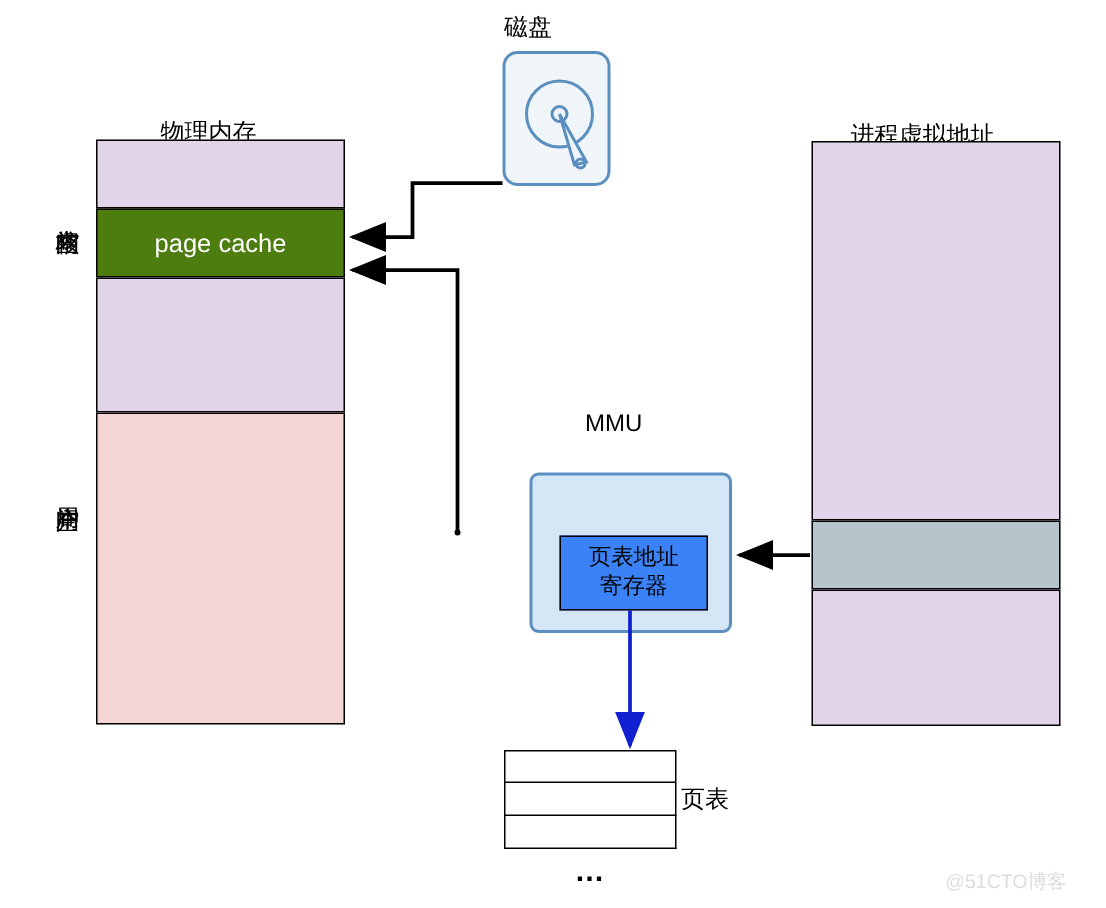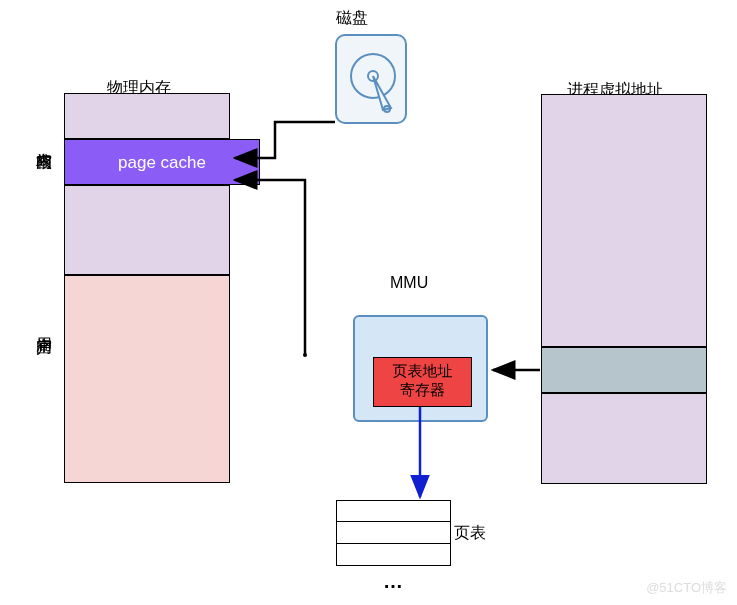--- a/index.html
+++ b/index.html
@@ -21,21 +21,21 @@
       text-orientation: upright;
       font-size: 16px;
     }
     .box {
       position: absolute;
       border: 1px solid #000;
     }
     .watermark {
       position: absolute;
       bottom: 8px;
-      right: 10px;
+      right: 26px;
       color: #ddd;
       font-size: 13px;
     }
   </style>
 </head>
 <body>
 
 <div class="label" style="left:336px; top:8px; width:80px;">磁盘</div>
 
 <div style="position:absolute; left:335px; top:34px; width:72px; height:90px; background:#f0f5fa; border:2px solid #5a8fbf; border-radius:10px;">
@@ -48,42 +48,42 @@
 </div>
 
 <div class="label" style="left:107px; top:62px; width:80px;margin-top:16px;">物理内存</div>
 
 <div class="label" style="left:567px; top:80px; width:120px;">进程虚拟地址</div>
 
 <div style="position:absolute; left:64px; top:93px; width:166px; height:390px;">
 
   <div class="box" style="left:0; top:0; width:166px; height:46px; background:#e1d3e8;"></div>
 
-  <div class="box" style="left:0; top:46px; width:196px; height:46px; background:#8b5cf6; color:#fff; text-align:center; line-height:46px; font-size:17px;">page cache</div>
+  <div class="box" style="left:0; top:46px; width:166px; height:46px; background:#4d7c0f; color:#fff; text-align:center; line-height:46px; font-size:17px;">page cache</div>
 
   <div class="box" style="left:0; top:92px; width:166px; height:90px; background:#e1d3e8;"></div>
 
   <div class="box" style="left:0; top:182px; width:166px; height:208px; background:#f6d6d4;"></div>
 </div>
 
 <div class="vert-label" style="left:33px; top:140px;">内核空间</div>
 
 <div class="vert-label" style="left:33px; top:325px;">用户空间</div>
 
 <div style="position:absolute; left:541px; top:94px; width:166px; height:390px;">
   <div class="box" style="left:0; top:0; width:166px; height:253px; background:#e1d3e8;"></div>
   <div class="box" style="left:0; top:253px; width:166px; height:46px; background:#b6c5cb;"></div>
   <div class="box" style="left:0; top:299px; width:166px; height:91px; background:#e1d3e8;"></div>
 </div>
 
 <div class="label" style="left:390px; top:274px; width:60px;">MMU</div>
 
 <div style="position:absolute; left:353px; top:315px; width:135px; height:107px; background:#d5e7f7; border:2px solid #5a8fbf; border-radius:6px;">
 
-  <div style="position:absolute; left:18px; top:40px; width:99px; height:50px; background:#ef4444; border:1px solid #000; text-align:center; font-size:15px; padding-top:4px;">
+  <div style="position:absolute; left:18px; top:40px; width:99px; height:50px; background:#3b82f6; border:1px solid #000; text-align:center; font-size:15px; padding-top:4px;">
     <span>页表地址<br>寄存器</span>
   </div>
 </div>
 
 <div style="position:absolute; left:336px; top:500px; width:115px;">
   <div class="box" style="position:relative; width:115px; height:22px; background:#fff;"></div>
   <div class="box" style="position:relative; width:115px; height:22px; background:#fff; border-top:none;"></div>
   <div class="box" style="position:relative; width:115px; height:22px; background:#fff; border-top:none;"></div>
 </div>
 <div class="label" style="left:454px; top:523px;">页表</div>

